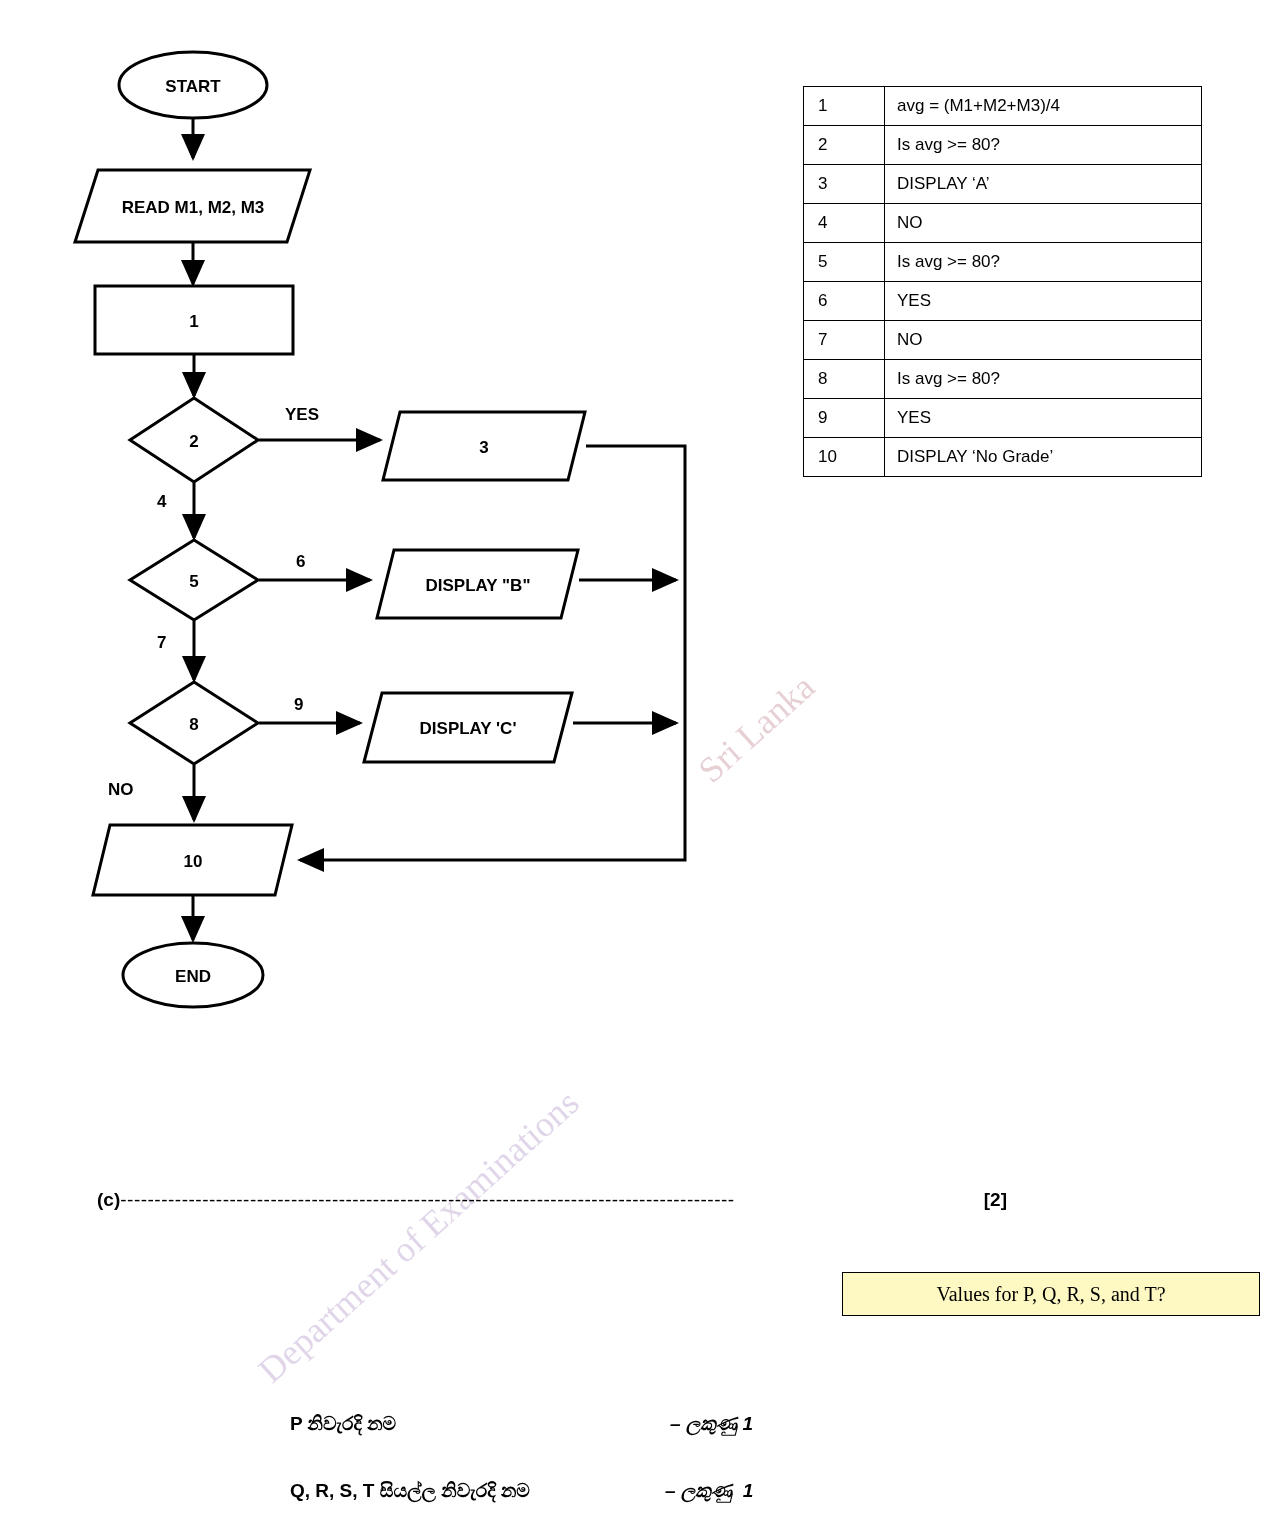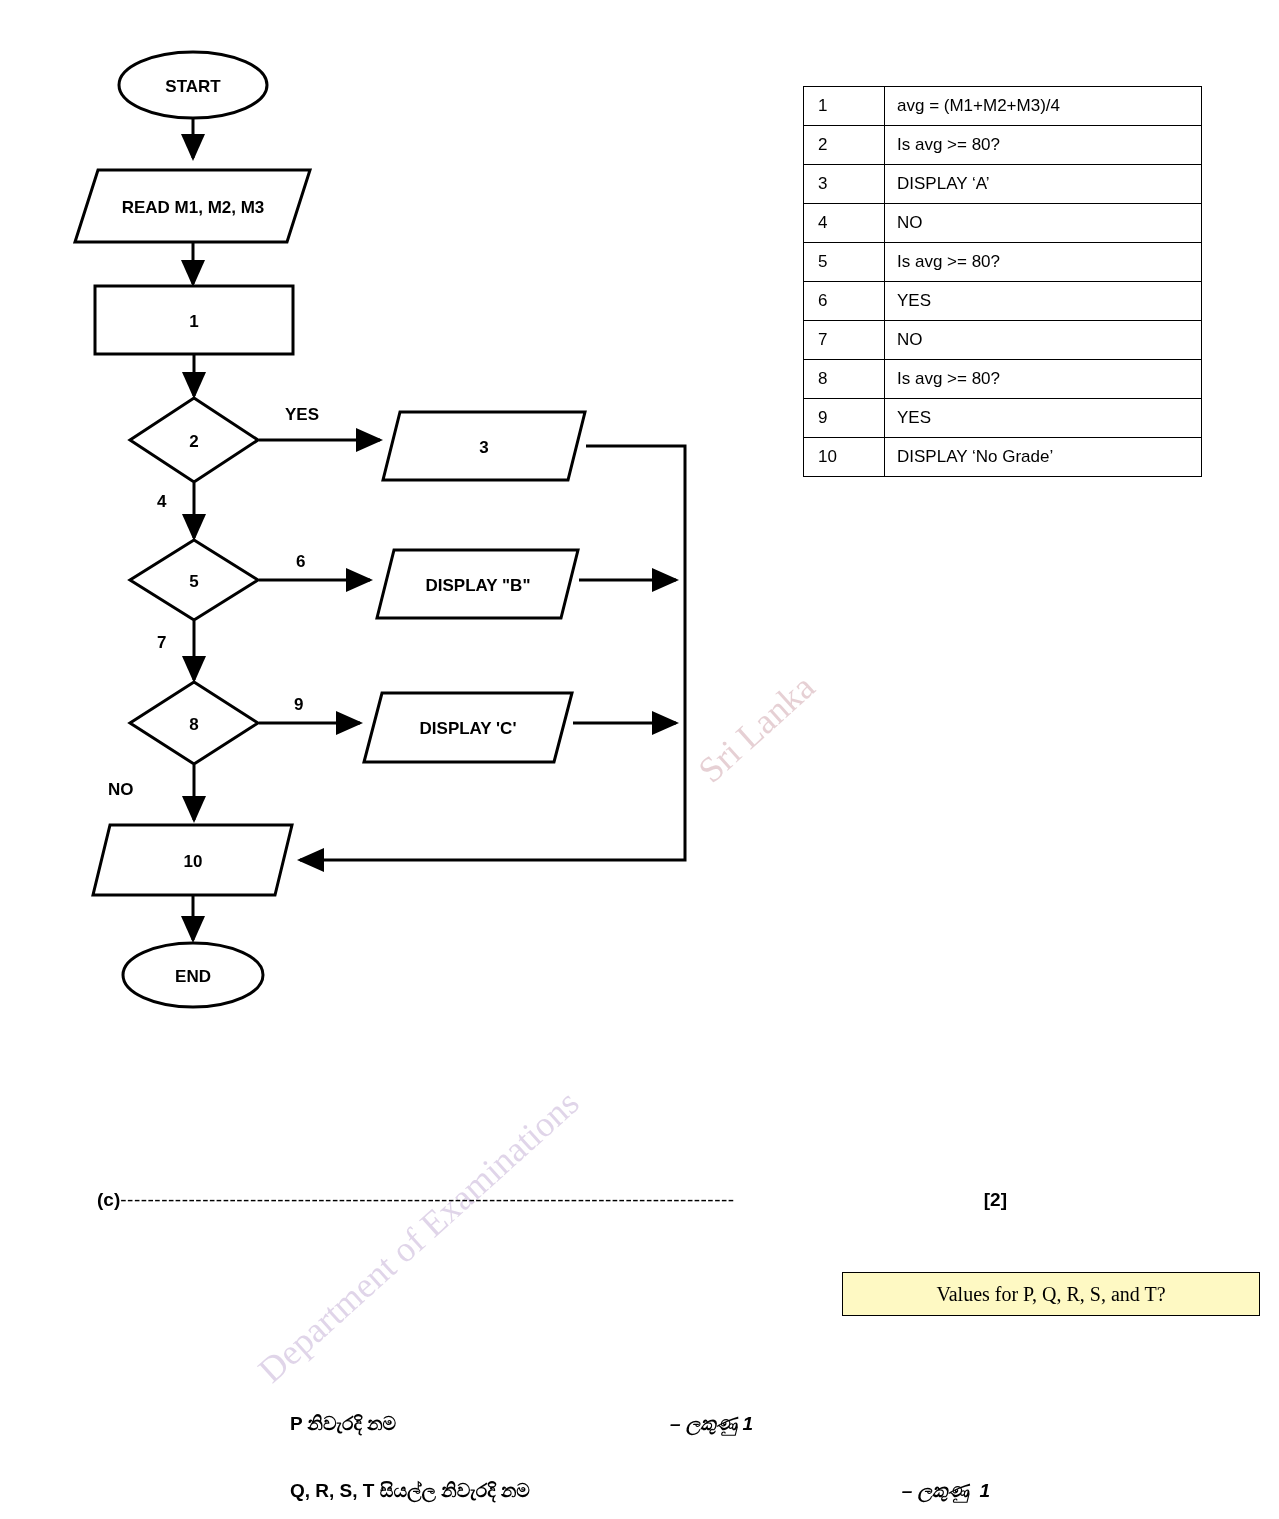--- a/index.html
+++ b/index.html
@@ -152,21 +152,21 @@
 
   .ans-row {
     position: absolute;
     font-size: 19px;
     font-weight: bold;
     color: #000;
     display: flex;
     align-items: baseline;
   }
   #ans-row-1 { left: 290px; top: 1385px; width: 700px; margin-top: 28px; }
-  #ans-row-2 { left: 290px; top: 1480px; width: 700px; justify-content: space-between; }
+  #ans-row-2 { left: 290px; top: 1480px; width: 700px; }
   .ans-row .ans-text { display: inline-block; }
   #ans-row-1 .ans-text { width: 380px; }
   #ans-row-2 .ans-text { width: 375px; }
   .ans-row .ans-marks { white-space: pre; font-style: italic; }
 </style>
 </head>
 <body>
 
 <div class="page">
 

